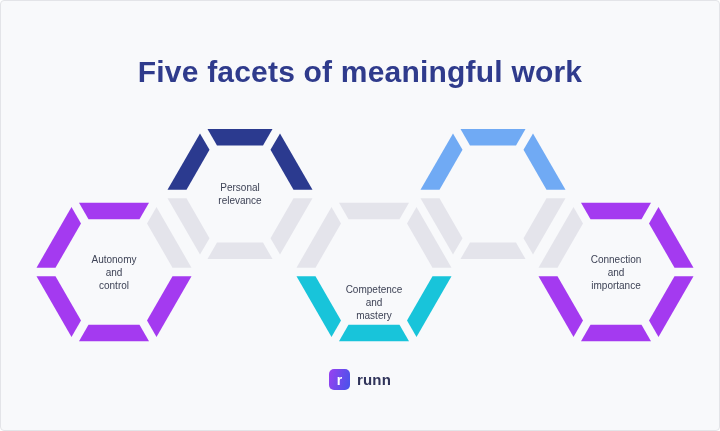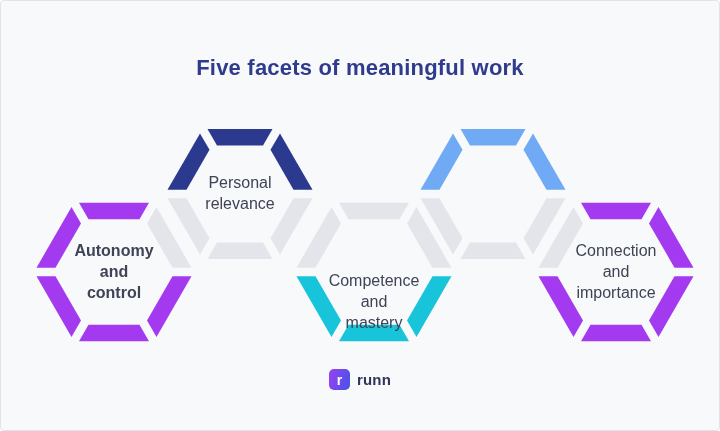--- a/index.html
+++ b/index.html
@@ -2,27 +2,27 @@
 <html><head>
 <meta charset="utf-8">
 <style>
   html,body{margin:0;padding:0;background:#ffffff;font-family:"Liberation Sans",sans-serif;}
   .canvas{
     position:relative;width:720px;height:431px;box-sizing:border-box;
     background:#f8f9fb;border:1px solid #e3e4e8;border-radius:4px;overflow:hidden;
   }
   .title{
     position:absolute;top:54px;left:0;right:0;text-align:center;
-    font-size:22px;font-weight:700;letter-spacing:0.2px;
+    font-size:30px;font-weight:700;letter-spacing:0.2px;
   }
   .diagram-svg{position:absolute;left:0;top:0;}
   .labels{position:absolute;left:0;top:0;width:100%;height:100%;pointer-events:none;}
   .hex-label{
     position:absolute;transform:translate(-50%,-50%);
-    text-align:center;font-size:16px;line-height:1.3;color:#3e4356;
+    text-align:center;font-size:10px;line-height:1.3;color:#3e4356;
     white-space:pre-line;width:120px;
   }
   .logo{
     position:absolute;left:0;right:0;top:368px;
     display:flex;align-items:center;justify-content:center;gap:7px;
   }
   .logo-icon{
     width:21px;height:21px;border-radius:5px;
     display:flex;align-items:center;justify-content:center;
     color:#ffffff;font-size:14px;font-weight:700;line-height:1;
@@ -69,21 +69,21 @@
       <g>
         <polygon points="692.5,266.7 657.5,206 648,222.5 673.5,266.7" fill="#a43af0"></polygon>
         <polygon points="650,201.7 580,201.7 589.5,218.2 640.5,218.2" fill="#a43af0"></polygon>
         <polygon points="572.5,206 537.5,266.7 556.5,266.7 582,222.5" fill="#e4e4eb"></polygon>
         <polygon points="537.5,275.3 572.5,336 582,319.5 556.5,275.3" fill="#a43af0"></polygon>
         <polygon points="580,340.3 650,340.3 640.5,323.8 589.5,323.8" fill="#a43af0"></polygon>
         <polygon points="657.5,336 692.5,275.3 673.5,275.3 648,319.5" fill="#a43af0"></polygon>
       </g>
     </svg>
   <div class="labels">
-      <div class="hex-label" style="left: 113px; top: 271px; font-weight: bold;">Autonomy
+      <div class="hex-label" style="left: 113px; top: 271px;">Autonomy
 and
 control</div>
       <div class="hex-label" style="left: 239px; top: 193px;">Personal
 relevance</div>
       <div class="hex-label" style="left: 373px; top: 271px; margin-top: 30px;">Competence
 and
 mastery</div>
       <div class="hex-label" style="left: 615px; top: 271px;">Connection
 and
 importance</div>

